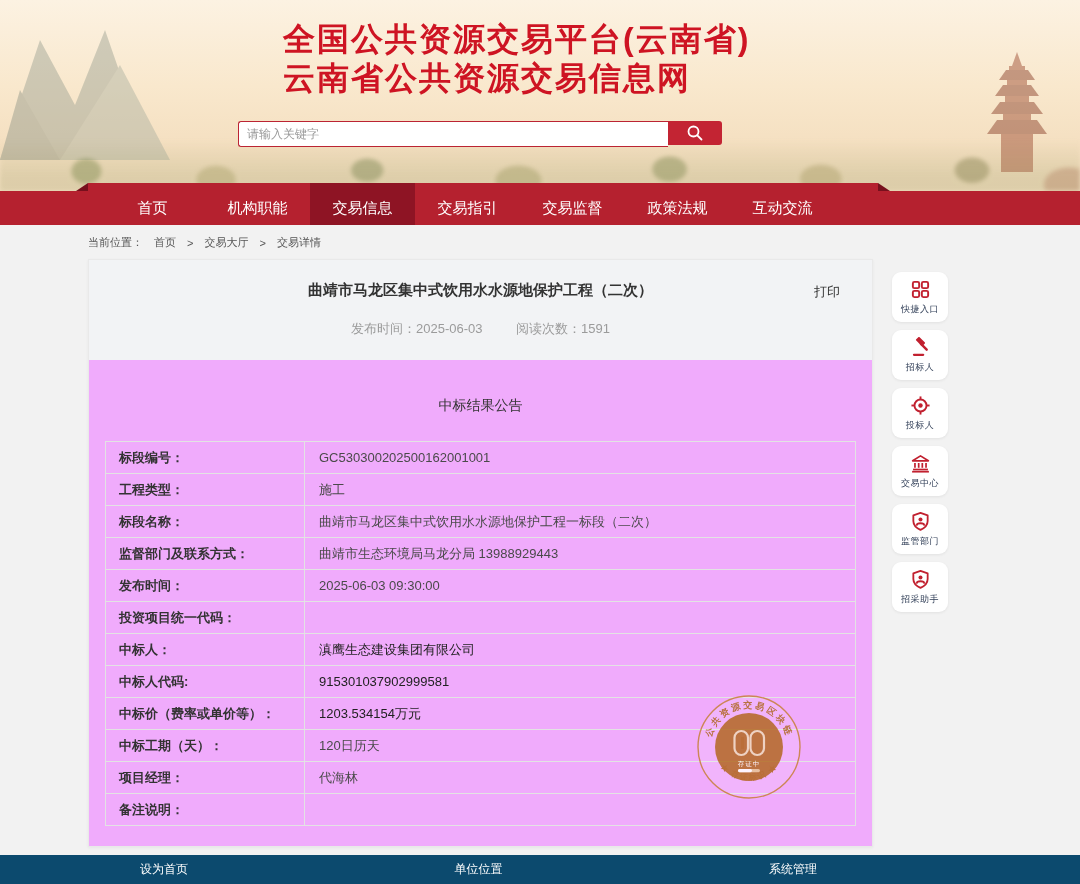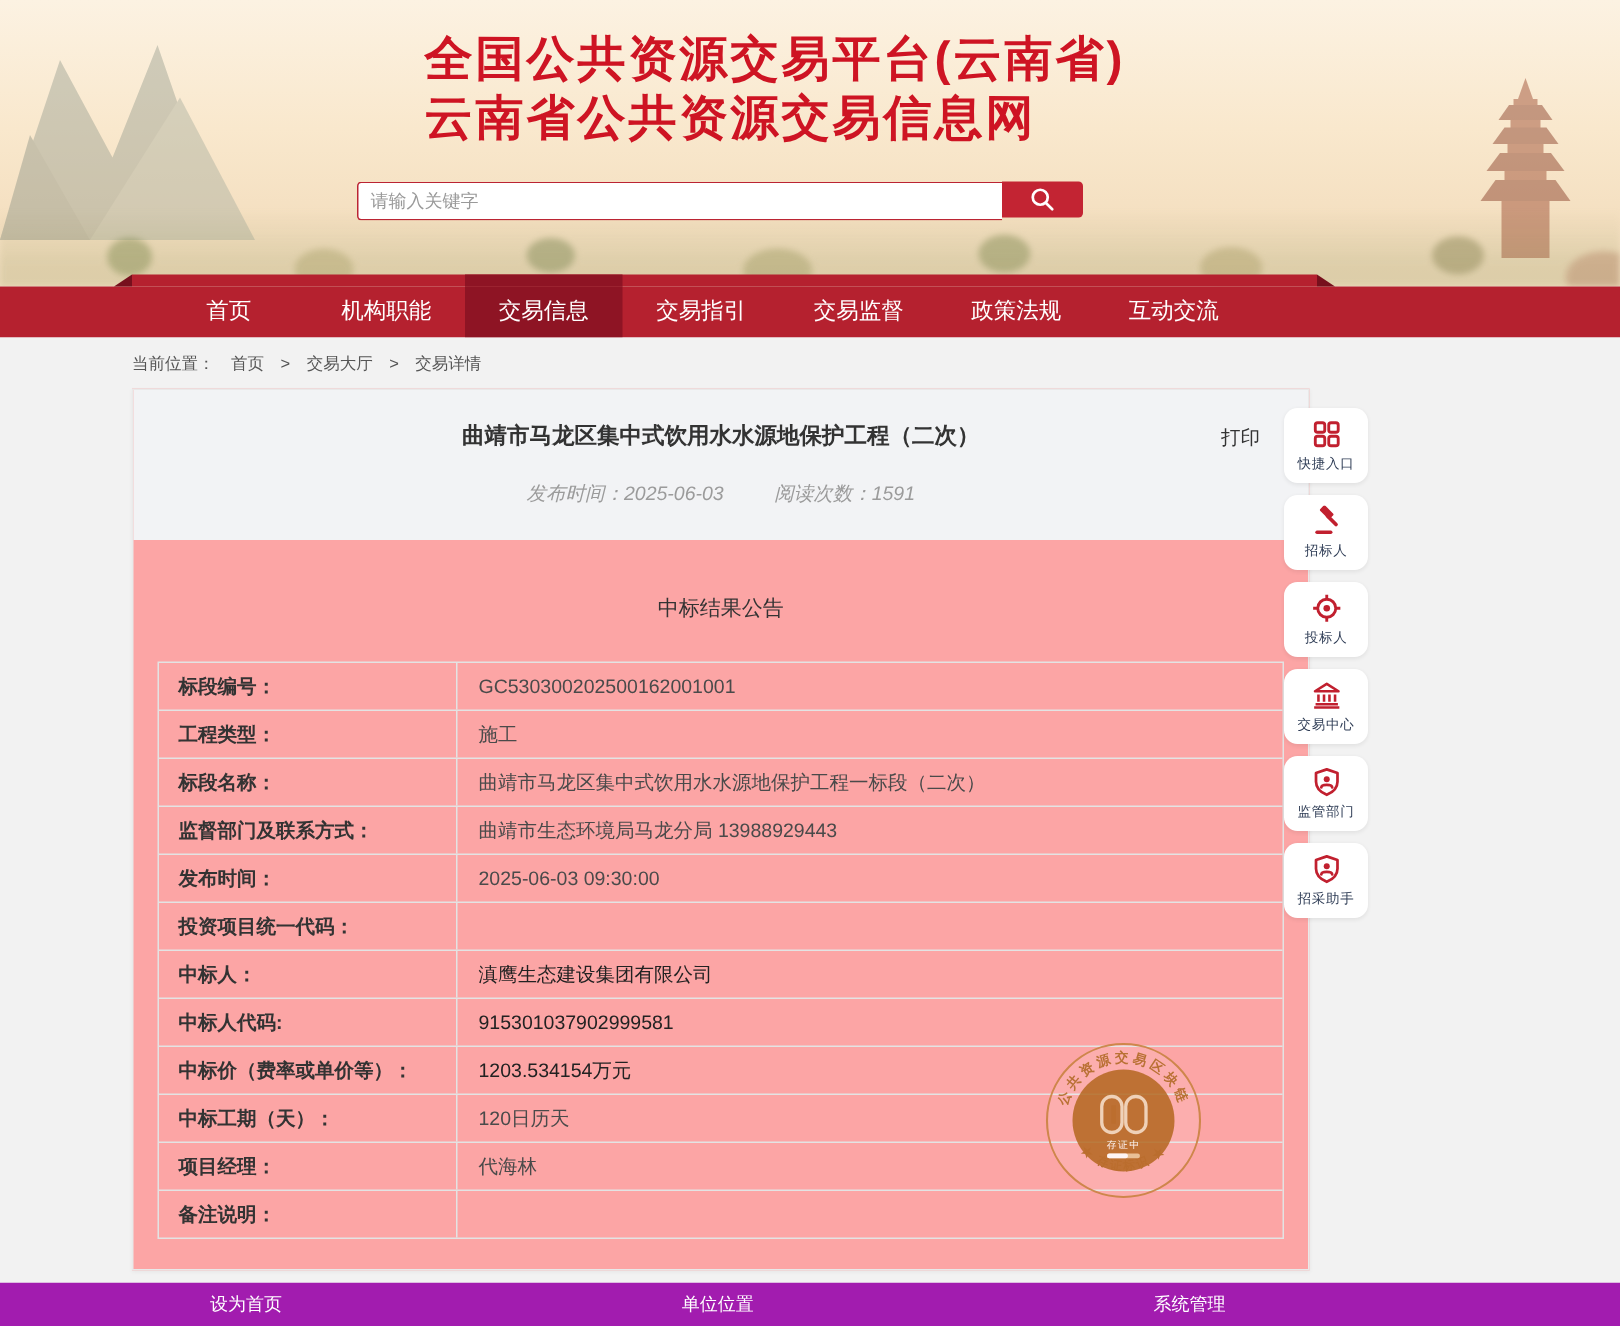--- a/index.html
+++ b/index.html
@@ -75,28 +75,28 @@
   }
 
   
   .page-main { flex:1; position:relative; background:#f2f2f2; }
   .breadcrumb {
     padding:10px 0 9px 88px; font-size:11px; color:#555; display:flex; gap:11px; align-items:center;
   }
   .breadcrumb a { color:#555; text-decoration:none; cursor:pointer; }
 
   .card {
-    position:relative; margin-left:88px; width:785px; background:#fca5a5;
+    position:relative; margin-left:88px; width:785px; background:#f0abfc;
     border:1px solid #e9e9e9; box-shadow:0 1px 3px rgba(0,0,0,.05);
   }
   .card-head { background:#f2f3f5; padding:21px 20px 22px; position:relative; }
   .article-title { text-align:center; font-size:15px; font-weight:bold; color:#333; }
   .print-link { position:absolute; right:32px; top:23px; font-size:13px; color:#333; cursor:pointer; }
   .article-meta { margin-top:20px; text-align:center; font-size:13px; color:#9b9b9b; }
-  .article-meta span { margin:0 15px;font-style:italic; }
+  .article-meta span { margin:0 15px; }
 
   .section-heading { text-align:center; font-size:14px; color:#333; margin:37px 0 26px; }
 
   .info-table { margin:0 16px 20px 16px; border:1px solid #e3e3e3; }
   .trow { display:grid; grid-template-columns:199px 1fr; border-bottom:1px solid #e3e3e3; }
   .trow:last-child { border-bottom:none; }
   .tlabel {
     border-right:1px solid #e3e3e3; padding:7px 10px 7px 13px;
     font-size:13px; font-weight:bold; color:#333; line-height:17px;
     display:flex; align-items:center; min-height:31px;
@@ -104,32 +104,32 @@
   .tvalue {
     padding:7px 10px 7px 14px; font-size:13px; color:#4a4a4a; line-height:17px;
     display:flex; align-items:center; min-height:31px;
   }
   .tvalue.strong { font-weight:normal; color:#222;text-align:center; }
 
   
   .seal { position:absolute; left:607px; top:434px; width:106px; height:106px; opacity:.88; }
 
   
-  .side-tools { position:absolute; left:856px; top:47px; display:flex; flex-direction:column; gap:8px; }
+  .side-tools { position:absolute; left:892px; top:47px; display:flex; flex-direction:column; gap:8px; }
   .tool-card {
     width:56px; height:50px; background:#fff; border-radius:9px;
     box-shadow:0 1px 3px rgba(0,0,0,.07); cursor:pointer;
     display:flex; flex-direction:column; align-items:center; justify-content:center; gap:3px;
   }
   .tool-card svg { display:block; }
   .tool-label { font-size:9px; color:#2e3c55; letter-spacing:.5px; }
 
   
   .footer {
-    flex:none; height:29px; background:#a21caf; color:#fff; font-size:12px;
+    flex:none; height:29px; background:#0c4a6e; color:#fff; font-size:12px;
     display:flex; align-items:center; justify-content:space-between;
     padding:0 263px 0 140px;
   }
   .footer span { cursor:pointer; }
 </style>
 </head>
 <body>
 
 <div class="hero">
   <svg class="hero-art art-mountains" width="260" height="150" viewBox="0 0 260 150">

